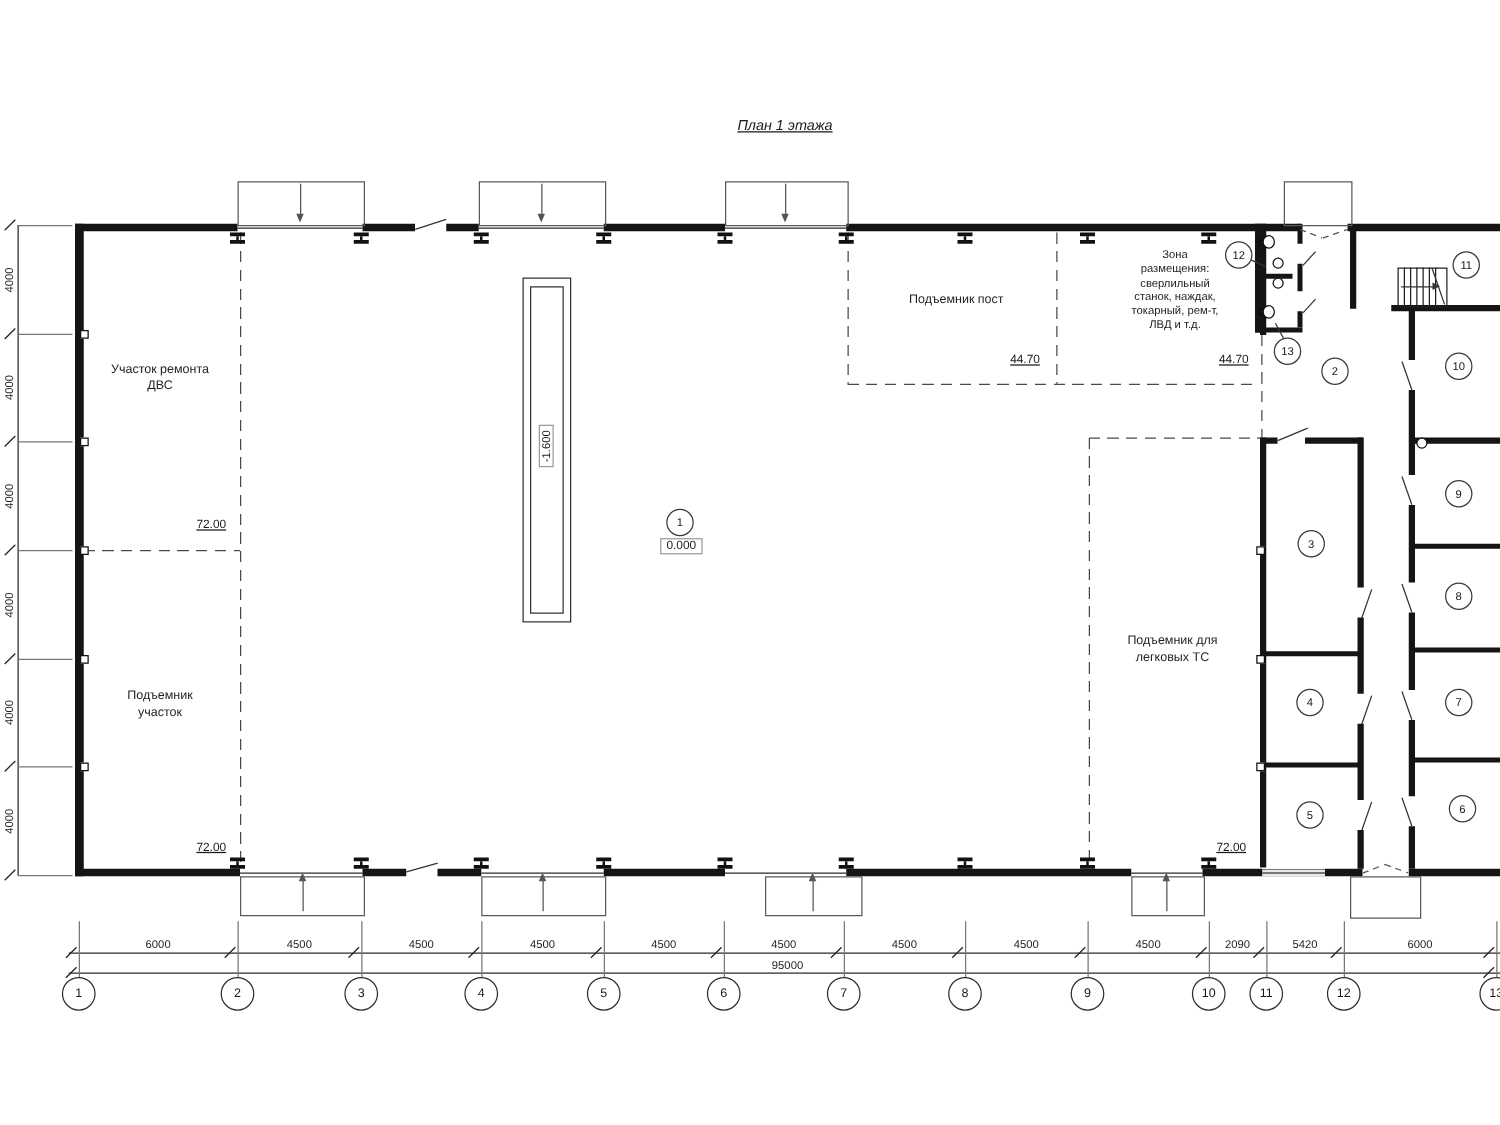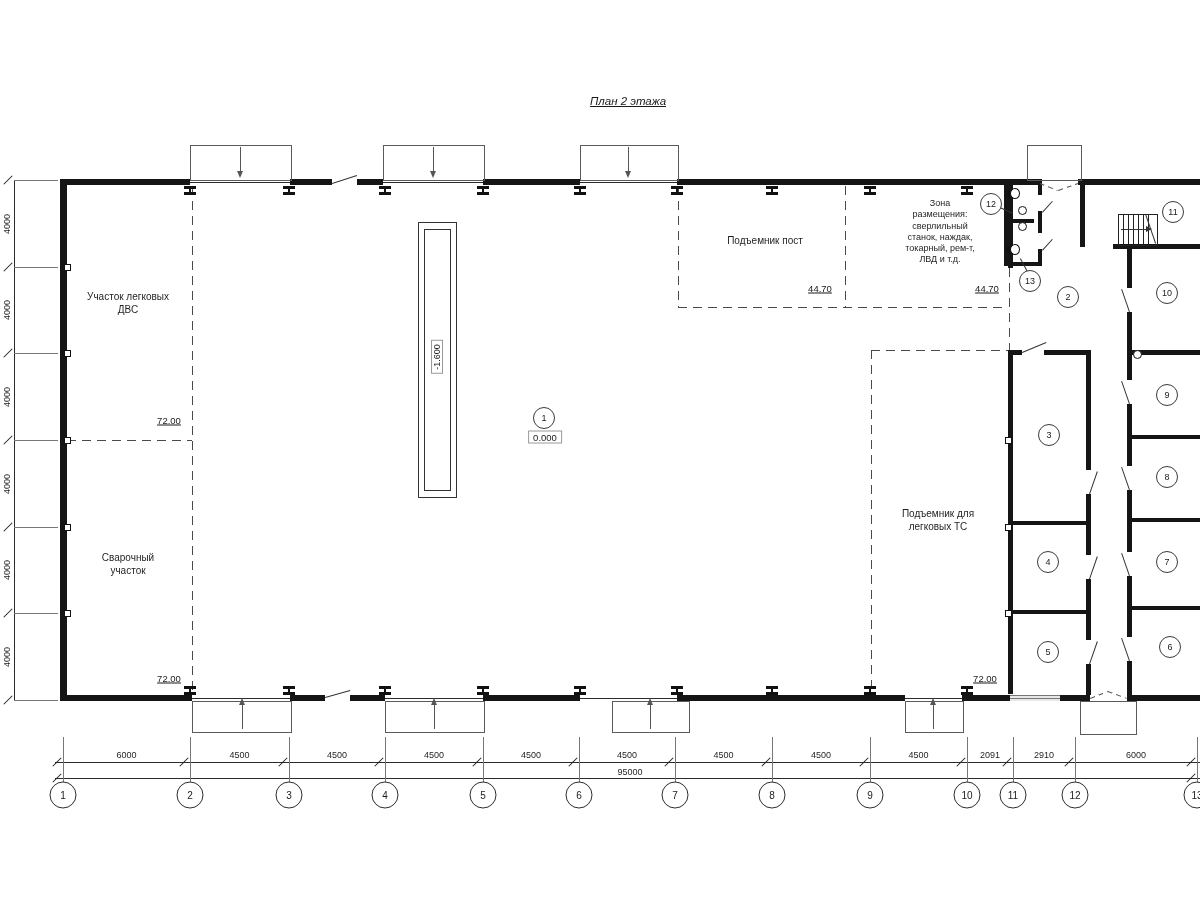--- a/index.html
+++ b/index.html
@@ -31,21 +31,21 @@
   .title{font-size:11.5px;font-style:italic;text-decoration:underline;transform:translate(-50%,-50%);white-space:nowrap;}
   .window{background:repeating-linear-gradient(to bottom,#777 0 1px,#e8e8e8 1px 3px);}
   .fixture{border:1px solid #111;border-radius:50%;background:#fff;box-sizing:border-box;}
   .tank{background:#111;}
   .tread{width:1px;background:#222;}
 </style>
 </head>
 <body>
 
 <div id="plan">
-  <div class="abs title" style="left:628px;top:101px;">План 2 этажа</div>
+  <div class="abs title" style="left:628px;top:101px;">План 1 этажа</div>
 <div class="abs wall" style="left: 60px; top: 179px; width: 130px; height: 6px;"></div>
     <div class="abs wall" style="left: 290px; top: 179px; width: 42px; height: 6px;"></div>
     <div class="abs wall" style="left: 357px; top: 179px; width: 26px; height: 6px;"></div>
     <div class="abs wall" style="left: 483px; top: 179px; width: 97px; height: 6px;"></div>
     <div class="abs wall" style="left: 677px; top: 179px; width: 363px; height: 6px;"></div>
     <div class="abs wall" style="left: 1078px; top: 179px; width: 122px; height: 6px;"></div>
     <div class="abs wall" style="left: 60px; top: 179px; width: 7px; height: 522px;"></div>
     <div class="abs wall" style="left: 60px; top: 695px; width: 132px; height: 6px;"></div>
     <div class="abs wall" style="left: 290px; top: 695px; width: 35px; height: 6px;"></div>
     <div class="abs wall" style="left: 350px; top: 695px; width: 35px; height: 6px;"></div>
@@ -179,23 +179,23 @@
     <div class="abs " style="left: 1146px; top: 214px; width: 30.6757px; height: 1px; transform-origin: 0px 0px; transform: rotate(1.23874rad); background: rgb(51, 51, 51);"></div>
     <div class="abs " style="left: 1121px; top: 229px; width: 26px; height: 1px; transform-origin: 0px 0px; transform: rotate(0rad); background: rgb(51, 51, 51);"></div>
     <div class="abs " style="left: 1146px; top: 226px; border-top: 3.5px solid transparent; border-bottom: 3.5px solid transparent; border-left: 6px solid rgb(51, 51, 51);"></div>
     <div class="abs fixture" style="left: 1010px; top: 188px; width: 10px; height: 11px;"></div>
     <div class="abs tank" style="left: 1006px; top: 190px; width: 4px; height: 7px;"></div>
     <div class="abs fixture" style="left: 1010px; top: 244px; width: 10px; height: 11px;"></div>
     <div class="abs tank" style="left: 1006px; top: 246px; width: 4px; height: 7px;"></div>
     <div class="abs fixture" style="left: 1018px; top: 206px; width: 9px; height: 9px;"></div>
     <div class="abs fixture" style="left: 1018px; top: 222px; width: 9px; height: 9px;"></div>
     <div class="abs fixture" style="left: 1133px; top: 350px; width: 9px; height: 9px;"></div>
-    <div class="abs lbl" style="left: 128px; top: 303px;">Участок легковых
+    <div class="abs lbl" style="left: 128px; top: 303px;">Участок ремонта
 ДВС</div>
-    <div class="abs lbl" style="left: 128px; top: 564px;">Сварочный
+    <div class="abs lbl" style="left: 128px; top: 564px;">Подъемник
 участок</div>
     <div class="abs lbl" style="left: 765px; top: 241px;">Подъемник пост</div>
     <div class="abs lbl sm" style="left: 940px; top: 232px;">Зона
 размещения:
 сверлильный
 станок, наждак,
 токарный, рем-т,
 ЛВД и т.д.</div>
     <div class="abs lbl" style="left: 938px; top: 520px;">Подъемник для
 легковых ТС</div>
@@ -263,22 +263,22 @@
     <div class="abs tick" style="left: 1191px; top: 778px; width: 12px; height: 1px;"></div>
     <div class="abs dimlbl" style="left: 126.5px; top: 760px;">6000</div>
     <div class="abs dimlbl" style="left: 239.5px; top: 760px;">4500</div>
     <div class="abs dimlbl" style="left: 337px; top: 760px;">4500</div>
     <div class="abs dimlbl" style="left: 434px; top: 760px;">4500</div>
     <div class="abs dimlbl" style="left: 531px; top: 760px;">4500</div>
     <div class="abs dimlbl" style="left: 627px; top: 760px;">4500</div>
     <div class="abs dimlbl" style="left: 723.5px; top: 760px;">4500</div>
     <div class="abs dimlbl" style="left: 821px; top: 760px;">4500</div>
     <div class="abs dimlbl" style="left: 918.5px; top: 760px;">4500</div>
-    <div class="abs dimlbl" style="left: 990px; top: 760px;">2091</div>
-    <div class="abs dimlbl" style="left: 1044px; top: 760px;">2910</div>
+    <div class="abs dimlbl" style="left: 990px; top: 760px;">2090</div>
+    <div class="abs dimlbl" style="left: 1044px; top: 760px;">5420</div>
     <div class="abs dimlbl" style="left: 1136px; top: 760px;">6000</div>
     <div class="abs dimlbl" style="left: 630px; top: 777px;">95000</div>
     <div class="abs dimline" style="left: 14px; top: 180px; width: 1px; height: 520px;"></div>
     <div class="abs extline" style="left: 14px; top: 180px; width: 44px; height: 1px;"></div>
     <div class="abs tick" style="left: 8px; top: 180px; width: 12px; height: 1px;"></div>
     <div class="abs extline" style="left: 14px; top: 267px; width: 44px; height: 1px;"></div>
     <div class="abs tick" style="left: 8px; top: 267px; width: 12px; height: 1px;"></div>
     <div class="abs extline" style="left: 14px; top: 353px; width: 44px; height: 1px;"></div>
     <div class="abs tick" style="left: 8px; top: 353px; width: 12px; height: 1px;"></div>
     <div class="abs extline" style="left: 14px; top: 440px; width: 44px; height: 1px;"></div>

